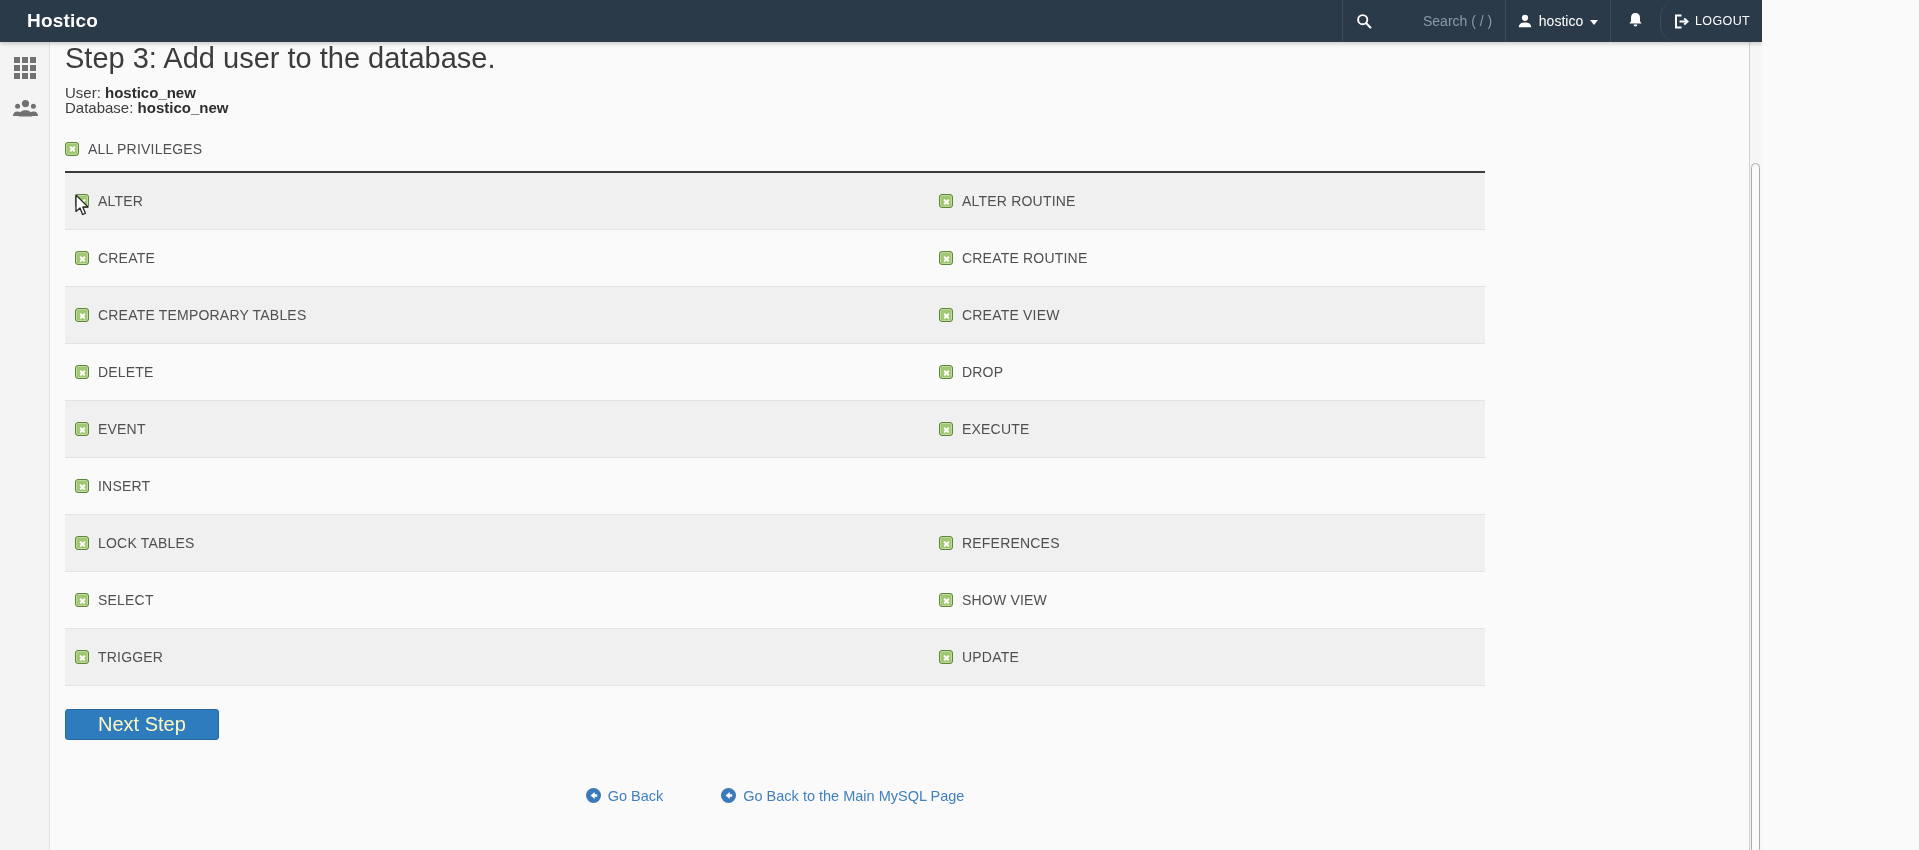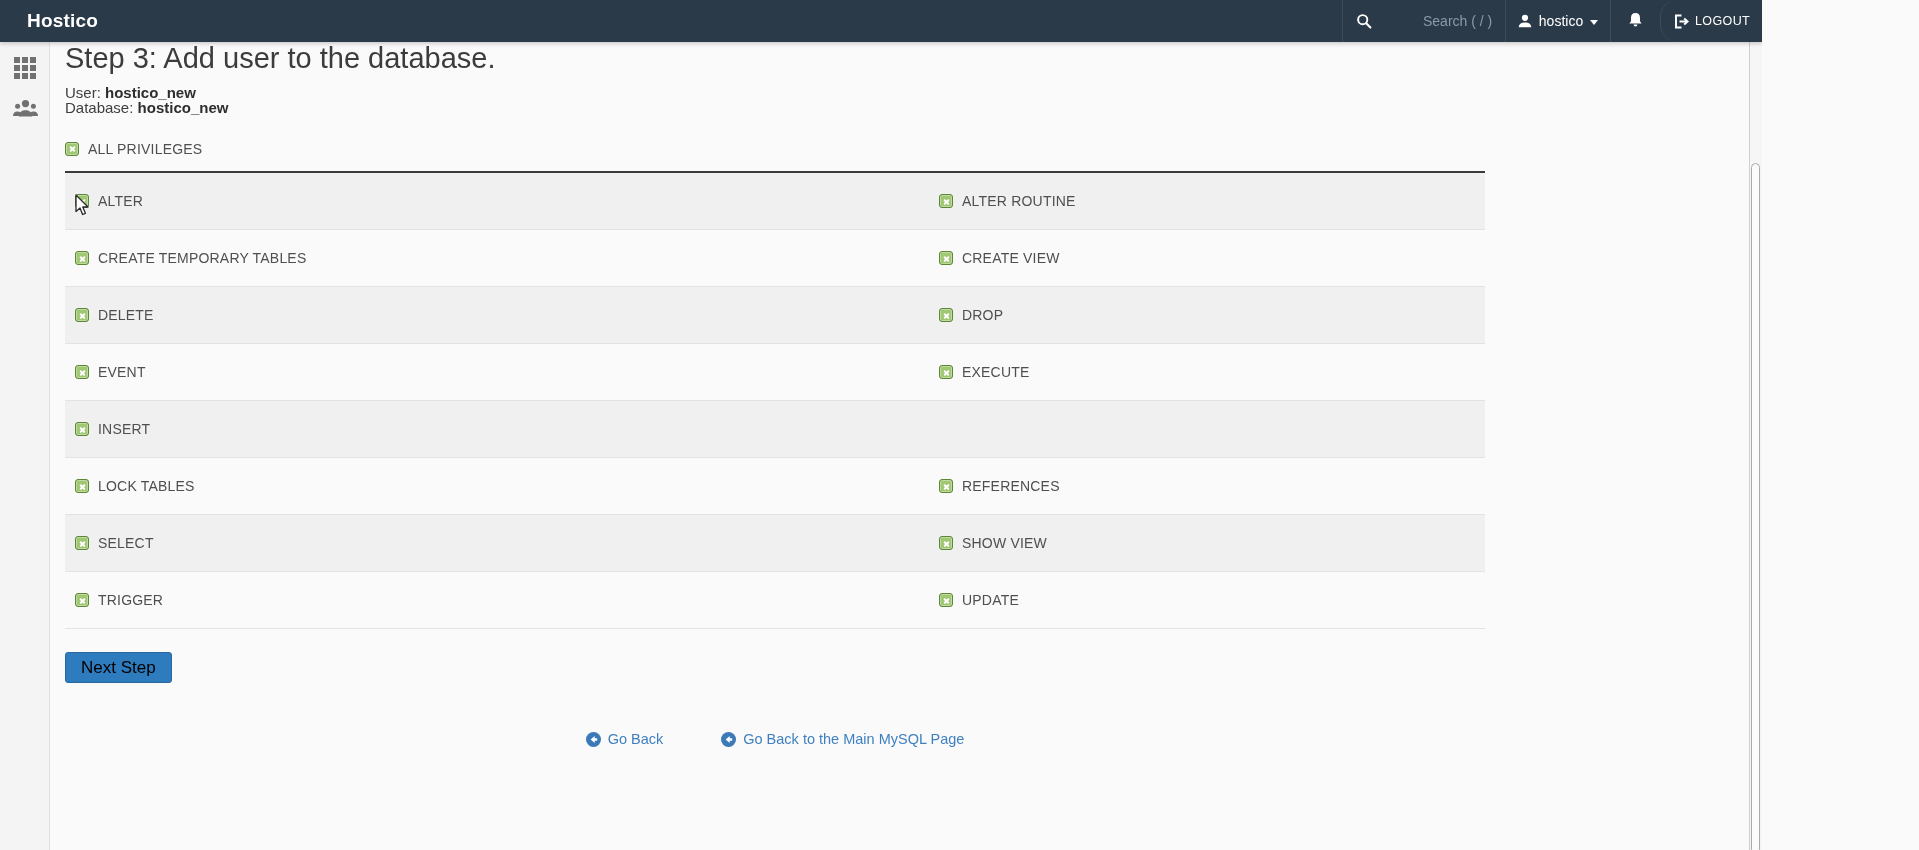--- a/index.html
+++ b/index.html
@@ -55,25 +55,25 @@
 
   
   .priv-table { margin-top:15px; width:1420px; border-top:2px solid #3b3b3b; }
   .priv-row { display:flex; align-items:center; height:57px; border-bottom:1px solid #e3e3e3; background:#fafafa; }
   .priv-row:nth-child(odd) { background:#f0f0f0; }
   .priv-cell { display:flex; align-items:center; padding-left:10px;text-align:center; }
   .priv-cell.left { width:864px; flex:0 0 864px; }
   .priv-cell.right { flex:1; }
 
   
-  .next-btn { margin-top:23px; display:inline-block; height:31px; padding:0 15px; background:#2e7bbd;
-              border:1px solid #29689f; border-radius:3px; color:#000000; font-size:17px;
+  .next-btn { margin-top:23px; display:inline-block; height:31px; padding:0 32px; background:#2e7bbd;
+              border:1px solid #29689f; border-radius:3px; color:#fef9c3; font-size:20px;
               font-family:"Liberation Sans", sans-serif; cursor:pointer; }
   .footer-links { margin-top:48px; width:1420px; display:flex; justify-content:center; gap:58px; align-items:center; }
-  .back-link { display:flex; align-items:center; gap:7px; text-decoration:none; cursor:pointer; }
+  .back-link { display:flex; gap:7px; text-decoration:none; cursor:pointer; }
   .back-link span.txt { color:#4080c0; font-size:14.5px; }
 
   
   .scroll-track { position:absolute; top:42px; right:0; bottom:0; width:13px; background:#f6f6f6;
                   border-left:1px solid #cfcfcf; z-index:15; }
   .scroll-thumb { position:absolute; left:1px; right:2px; top:121px; bottom:-4px; background:#fbfbfb;
                   border:1px solid #a9a9a9; border-radius:6px; cursor:pointer; }
 
   
   .mouse-cursor { position:absolute; left:74px; top:194px; z-index:50; pointer-events:none; }
@@ -185,20 +185,30 @@
 
       <div class="priv-table">
         <div class="priv-row">
           <div class="priv-cell left">
             <span class="cb"></span>
             <span class="cb-label">ALTER</span>
           </div>
           <div class="priv-cell right">
             <span class="cb"></span>
             <span class="cb-label">ALTER ROUTINE</span>
+          </div>
+        </div>
+        <div class="priv-row">
+          <div class="priv-cell left">
+            <span class="cb"></span>
+            <span class="cb-label">CREATE</span>
+          </div>
+          <div class="priv-cell right">
+            <span class="cb"></span>
+            <span class="cb-label">CREATE ROUTINE</span>
           </div>
         </div>
         <div class="priv-row">
           <div class="priv-cell left">
             <span class="cb"></span>
             <span class="cb-label">CREATE TEMPORARY TABLES</span>
           </div>
           <div class="priv-cell right">
             <span class="cb"></span>
             <span class="cb-label">CREATE VIEW</span>

